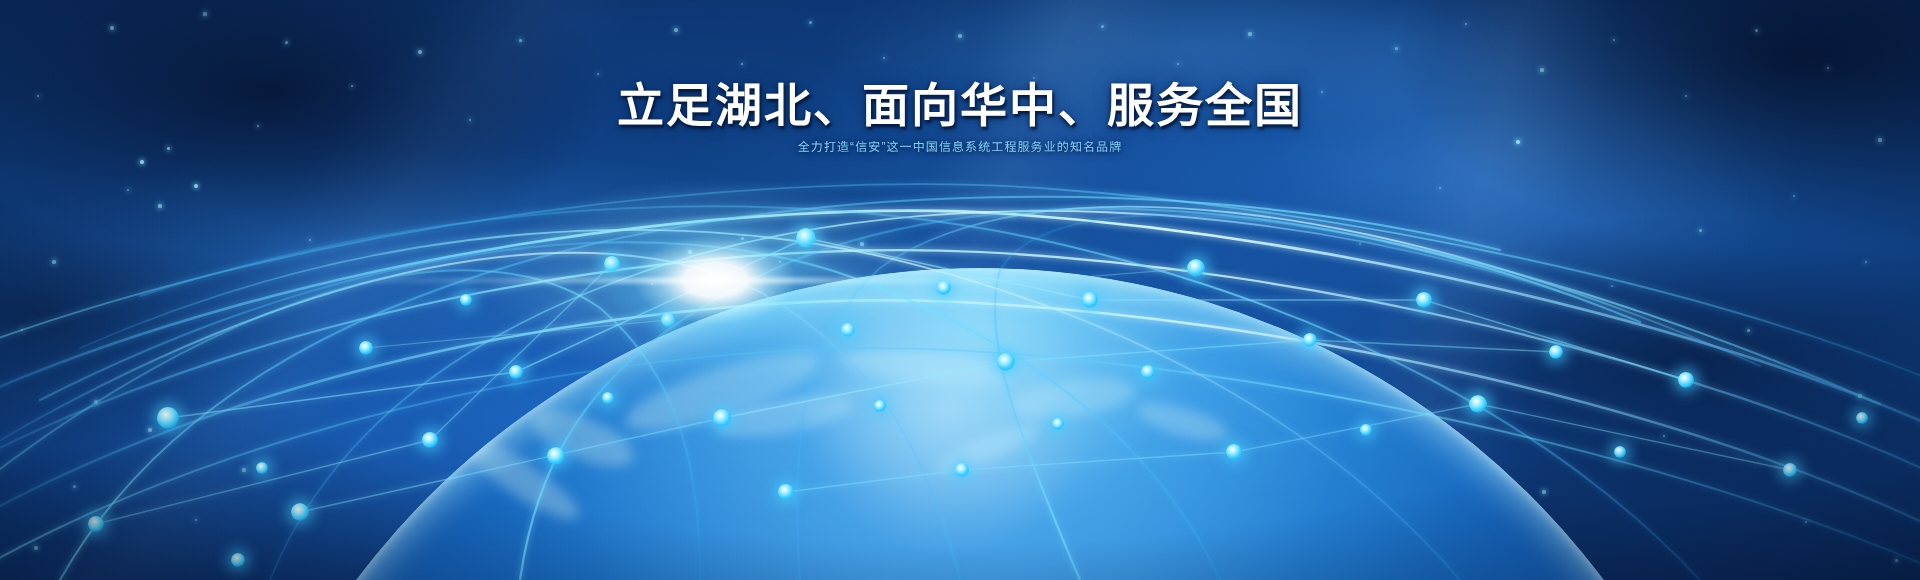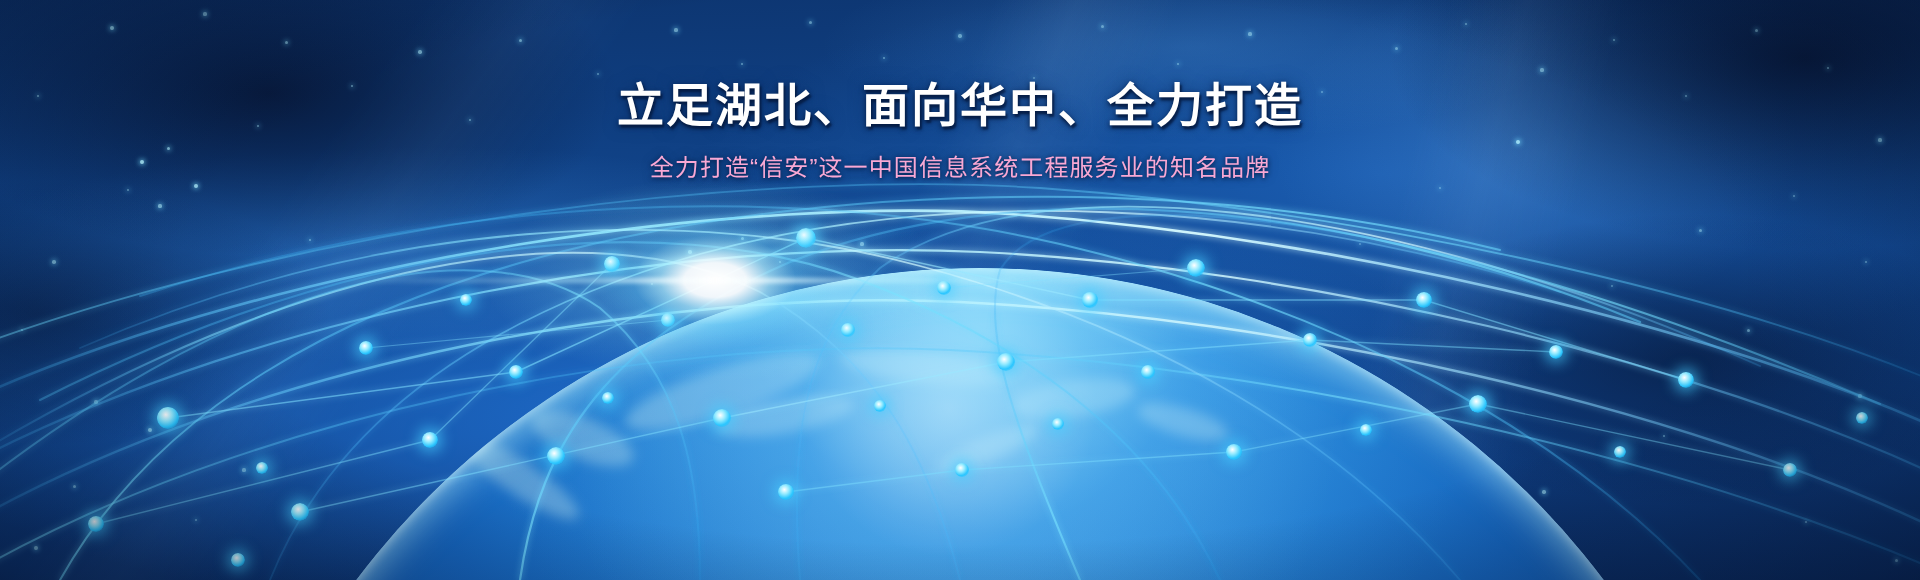--- a/index.html
+++ b/index.html
@@ -168,26 +168,26 @@
     font-weight: 700;
     letter-spacing: 2px;
     color: #ffffff;
     text-shadow:
       0 2px 5px rgba(4,24,60,.95),
       0 0 16px rgba(10,50,110,.8),
       2px 3px 2px rgba(5,22,55,.7);
     white-space: nowrap;
   }
   .subhead {
-    margin: 18px 0 0 0;
-    font-size: 24px;
+    margin: 6px 0 0 0;
+    font-size: 12px;
     line-height: 1.4;
     font-weight: 400;
     letter-spacing: 1.1px;
-    color: #f9a8d4;
+    color: #7dd3fc;
     text-shadow:
       0 1px 4px rgba(4,24,60,.92),
       0 0 10px rgba(10,45,100,.7);
     white-space: nowrap;
   }
 </style>
 </head>
 <body>
 
 <div class="banner">
@@ -375,17 +375,17 @@
       <i style="left: 231px; top: 553px; width: 14px; height: 14px;"></i>
       <i style="left: 1856px; top: 412px; width: 12px; height: 12px;"></i>
     </div>
 
   <div class="hotspot"></div>
   <div class="hotspot-flare"></div>
 
   <div class="vignette"></div>
 
   <div class="copy">
-    <h1 class="headline">立足湖北、面向华中、全力打造</h1>
+    <h1 class="headline">立足湖北、面向华中、服务全国</h1>
     <p class="subhead">全力打造“信安”这一中国信息系统工程服务业的知名品牌</p>
   </div>
 
 </div>
 
 </body></html>

